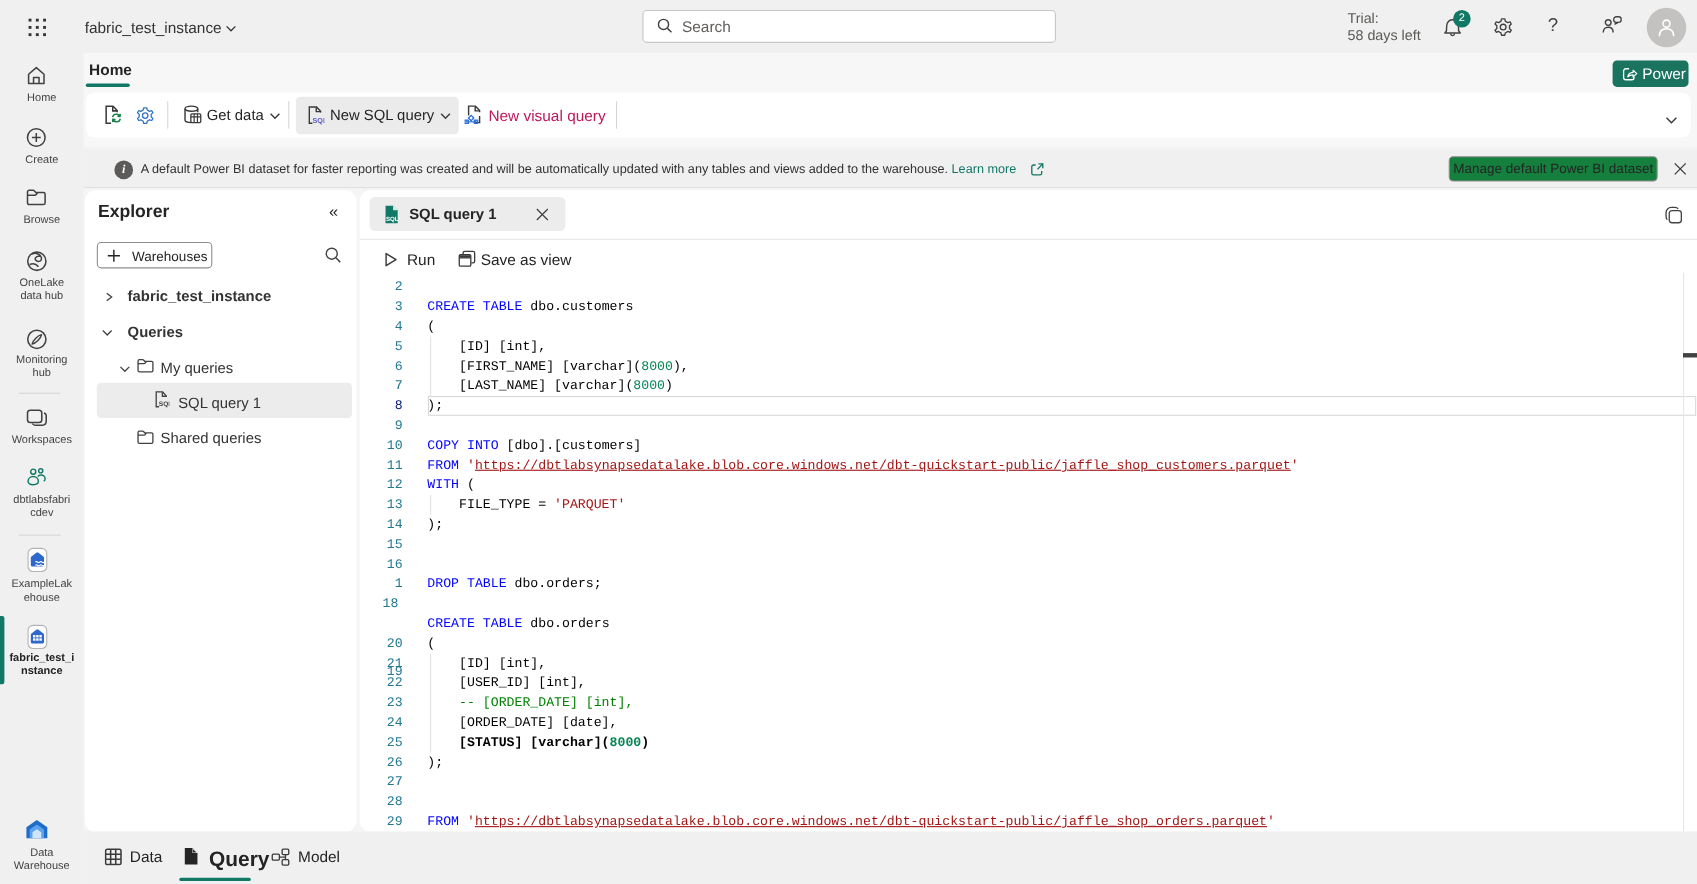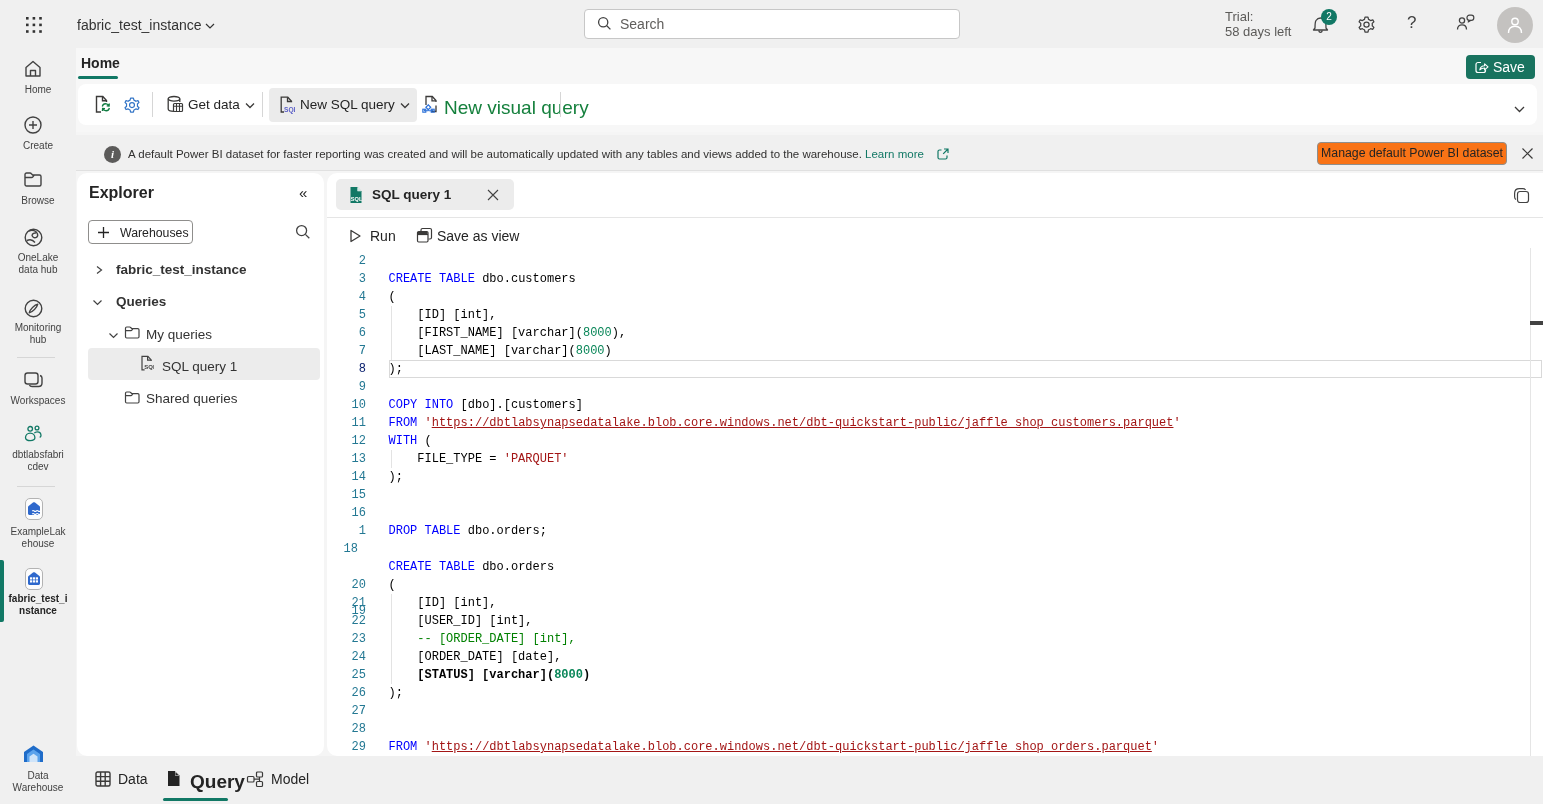--- a/index.html
+++ b/index.html
@@ -146,21 +146,21 @@
 <div class="raillabel" style="top:770px;">Data<br>Warehouse</div>
 
 <div class="abs" id="tabsrow"></div>
 <div class="abs" style="left:81px;top:55px;font-size:14px;font-weight:bold;color:#242424;">Home</div>
 <div class="abs" style="left:78px;top:76px;width:40px;height:2.5px;background:#117865;border-radius:2px;"></div>
 <div class="abs" style="left:1466px;top:55px;width:69px;height:24px;background:#19735f;border-radius:4px;"></div>
 <svg class="abs" style="left:1474px;top:60px" width="16" height="15" viewBox="0 0 16 15">
   <path d="M7 2.5 L4 2.5 C2.9 2.5 2 3.4 2 4.5 L2 10.5 C2 11.6 2.9 12.5 4 12.5 L9.5 12.5 C10.6 12.5 11.5 11.6 11.5 10.5 L11.5 9.5" fill="none" stroke="#fff" stroke-width="1.2"></path>
   <path d="M5.8 9.8 C6.3 7.2 8 5.9 10.6 5.8 L10.6 3.9 L14 6.9 L10.6 9.9 L10.6 8 C8.5 8 6.9 8.5 5.8 9.8 Z" fill="none" stroke="#fff" stroke-width="1.1" stroke-linejoin="round"></path>
 </svg>
-<div class="abs" style="left:1493px;top:59px;font-size:14px;color:#ffffff;">Save</div>
+<div class="abs" style="left:1493px;top:59px;font-size:14px;color:#ffffff;">Power</div>
 
 <div class="abs" id="ribbon"></div>
 <svg class="abs" style="left:93px;top:95px" width="19" height="19" viewBox="0 0 19 19">
   <path d="M13.5 7 L13.5 5.5 L9.8 1.5 L3.5 1.5 L3.5 17 L8 17" fill="none" stroke="#3b3a39" stroke-width="1.4"></path>
   <path d="M9.5 1.8 L9.5 5.8 L13.3 5.8" fill="none" stroke="#3b3a39" stroke-width="1.4"></path>
   <path d="M9.3 11.5 C9.8 9.6 11.5 8.5 13.3 8.8 C14.6 9 15.5 9.8 16 10.8 M16.3 8.5 L16.1 11 L13.7 10.8" fill="none" stroke="#107c41" stroke-width="1.3"></path>
   <path d="M16.4 13 C15.9 14.9 14.2 16 12.4 15.7 C11.1 15.5 10.2 14.7 9.7 13.7 M9.4 16 L9.6 13.5 L12 13.7" fill="none" stroke="#107c41" stroke-width="1.3"></path>
 </svg>
 <svg class="abs" style="left:123px;top:96px" width="18" height="18" viewBox="0 0 19 19">
   <path d="M9.5 1.2 L11 1.2 L11.5 3.4 A6.3 6.3 0 0 1 13.6 4.6 L15.8 3.9 L16.9 5.8 L15.2 7.4 A6.3 6.3 0 0 1 15.2 9.8 L16.9 11.4 L15.8 13.3 L13.6 12.6 A6.3 6.3 0 0 1 11.5 13.8 L11 16 L9.5 16 8 16 L7.5 13.8 A6.3 6.3 0 0 1 5.4 12.6 L3.2 13.3 L2.1 11.4 L3.8 9.8 A6.3 6.3 0 0 1 3.8 7.4 L2.1 5.8 L3.2 3.9 L5.4 4.6 A6.3 6.3 0 0 1 7.5 3.4 L8 1.2 Z" fill="none" stroke="#3274c6" stroke-width="1.25" stroke-linejoin="round" transform="translate(0,1)"></path>
@@ -189,35 +189,35 @@
     <path d="M2 2.5 L6 6.5 L10 2.5" fill="none" stroke="#3b3a39" stroke-width="1.3"></path>
   </svg>
 <svg class="abs" style="left:422px;top:95px" width="17" height="19" viewBox="0 0 17 19">
   <path d="M14 7 L14 5.5 L10.3 1.5 L4 1.5 L4 10" fill="none" stroke="#3b3a39" stroke-width="1.3"></path>
   <path d="M10 1.8 L10 5.8 L13.8 5.8 M14 10.5 L14 16.5 L9 16.5" fill="none" stroke="#3b3a39" stroke-width="1.3"></path>
   <rect x="4.6" y="10.6" width="3.4" height="3.4" fill="#fff" stroke="#2b70d8" stroke-width="1.2" transform="rotate(45 6.3 12.3)"></rect>
   <rect x="0.8" y="14.2" width="3" height="3" fill="none" stroke="#2b70d8" stroke-width="1.1"></rect>
   <rect x="9.2" y="14.2" width="3" height="3" fill="none" stroke="#2b70d8" stroke-width="1.1"></rect>
   <path d="M6.3 14 L6.3 15.7 M2.3 14.2 L2.3 15.7 L6 15.7 M10.7 14.2 L10.7 15.7 L6.5 15.7" stroke="#2b70d8" stroke-width="1.1" fill="none"></path>
 </svg>
-<div class="abs" style="left:444px;top:97px;font-size:19px;color:#15803d;">New visual query</div>
+<div class="abs" style="left:444px;top:97px;font-size:14px;color:#be185d;">New visual query</div>
 <div class="vsep" style="left:560px;top:92px;"></div>
 <svg class="abs" style="left:1513px;top:104px" width="13" height="11" viewBox="0 0 13 11">
     <path d="M2 3 L6.5 7.5 L11 3" fill="none" stroke="#3b3a39" stroke-width="1.3"></path>
   </svg>
 
 <div class="abs" id="banner"></div>
 <div class="abs" style="left:104px;top:146px;width:17px;height:17px;border-radius:50%;background:#5c5b5a;"></div>
 <div class="abs" style="left:104px;top:146px;width:17px;height:17px;text-align:center;font-size:11px;font-weight:bold;color:#fff;line-height:17px;font-family:'Liberation Serif',serif;font-style:italic;">i</div>
 <div class="abs" style="left:128px;top:148px;font-size:11.5px;color:#323130;">A default Power BI dataset for faster reporting was created and will be automatically updated with any tables and views added to the warehouse. <span style="color:#117865;">Learn more</span></div>
 <svg class="abs" style="left:936px;top:147px" width="14" height="14" viewBox="0 0 14 14">
   <path d="M5.5 3 L3.5 3 C2.7 3 2 3.7 2 4.5 L2 10.5 C2 11.3 2.7 12 3.5 12 L9.5 12 C10.3 12 11 11.3 11 10.5 L11 8.5" fill="none" stroke="#117865" stroke-width="1.2"></path>
   <path d="M8 2 L12 2 L12 6 M12 2 L7.2 6.8" fill="none" stroke="#117865" stroke-width="1.2"></path>
 </svg>
-<div class="abs" style="left:1317px;top:142px;width:190px;height:23px;background:#f97316;border:1px solid #8f8e8c;border-radius:4px;text-align:center;font-size:12.3px;color:#242424;line-height:21px;white-space:nowrap;">Manage default Power BI dataset</div>
+<div class="abs" style="left:1317px;top:142px;width:190px;height:23px;background:#15803d;border:1px solid #8f8e8c;border-radius:4px;text-align:center;font-size:12.3px;color:#242424;line-height:21px;white-space:nowrap;">Manage default Power BI dataset</div>
 <svg class="abs" style="left:1521px;top:147px" width="13" height="13" viewBox="0 0 13 13">
     <path d="M1.5 1.5 L11.5 11.5 M11.5 1.5 L1.5 11.5" stroke="#3b3a39" stroke-width="1.2"></path>
   </svg>
 
 <div class="abs" id="explorer"></div>
 <div class="abs" style="left:89px;top:184px;font-size:16px;font-weight:bold;color:#242424;">Explorer</div>
 <div class="abs" style="left:299px;top:184px;font-size:15px;color:#242424;">«</div>
 <div class="abs" style="left:88px;top:220px;width:105px;height:24px;background:#fff;border:1px solid #8f8e8c;border-radius:4px;"></div>
 <svg class="abs" style="left:97px;top:226px" width="13" height="13" viewBox="0 0 13 13">
     <path d="M6.5 1 L6.5 12 M1 6.5 L12 6.5" stroke="#242424" stroke-width="1.3"></path>
@@ -298,21 +298,21 @@
 <div class="ln" style="left:336px;top:360px;color:#0b216f;">8</div>
 <div class="ln" style="left:336px;top:378px;">9</div>
 <div class="ln" style="left:336px;top:396px;">10</div>
 <div class="ln" style="left:336px;top:414px;">11</div>
 <div class="ln" style="left:336px;top:432px;text-align:right;">12</div>
 <div class="ln" style="left:336px;top:450px;">13</div>
 <div class="ln" style="left:336px;top:468px;">14</div>
 <div class="ln" style="left:336px;top:486px;">15</div>
 <div class="ln" style="left:336px;top:504px;">16</div>
 <div class="ln" style="left:336px;top:522px;">1</div>
-<div class="ln" style="left:328px;top:540px;">18</div>
+<div class="ln" style="left:340px;top:540px;text-align:center;">18</div>
 <div class="ln" style="left:336px;top:558px;margin-top:44px;">19</div>
 <div class="ln" style="left:336px;top:576px;">20</div>
 <div class="ln" style="left:336px;top:594px;">21</div>
 <div class="ln" style="left:336px;top:612px;">22</div>
 <div class="ln" style="left:336px;top:630px;">23</div>
 <div class="ln" style="left:336px;top:648px;">24</div>
 <div class="ln" style="left:336px;top:666px;">25</div>
 <div class="ln" style="left:336px;top:684px;">26</div>
 <div class="ln" style="left:336px;top:702px;">27</div>
 <div class="ln" style="left:336px;top:720px;">28</div>

